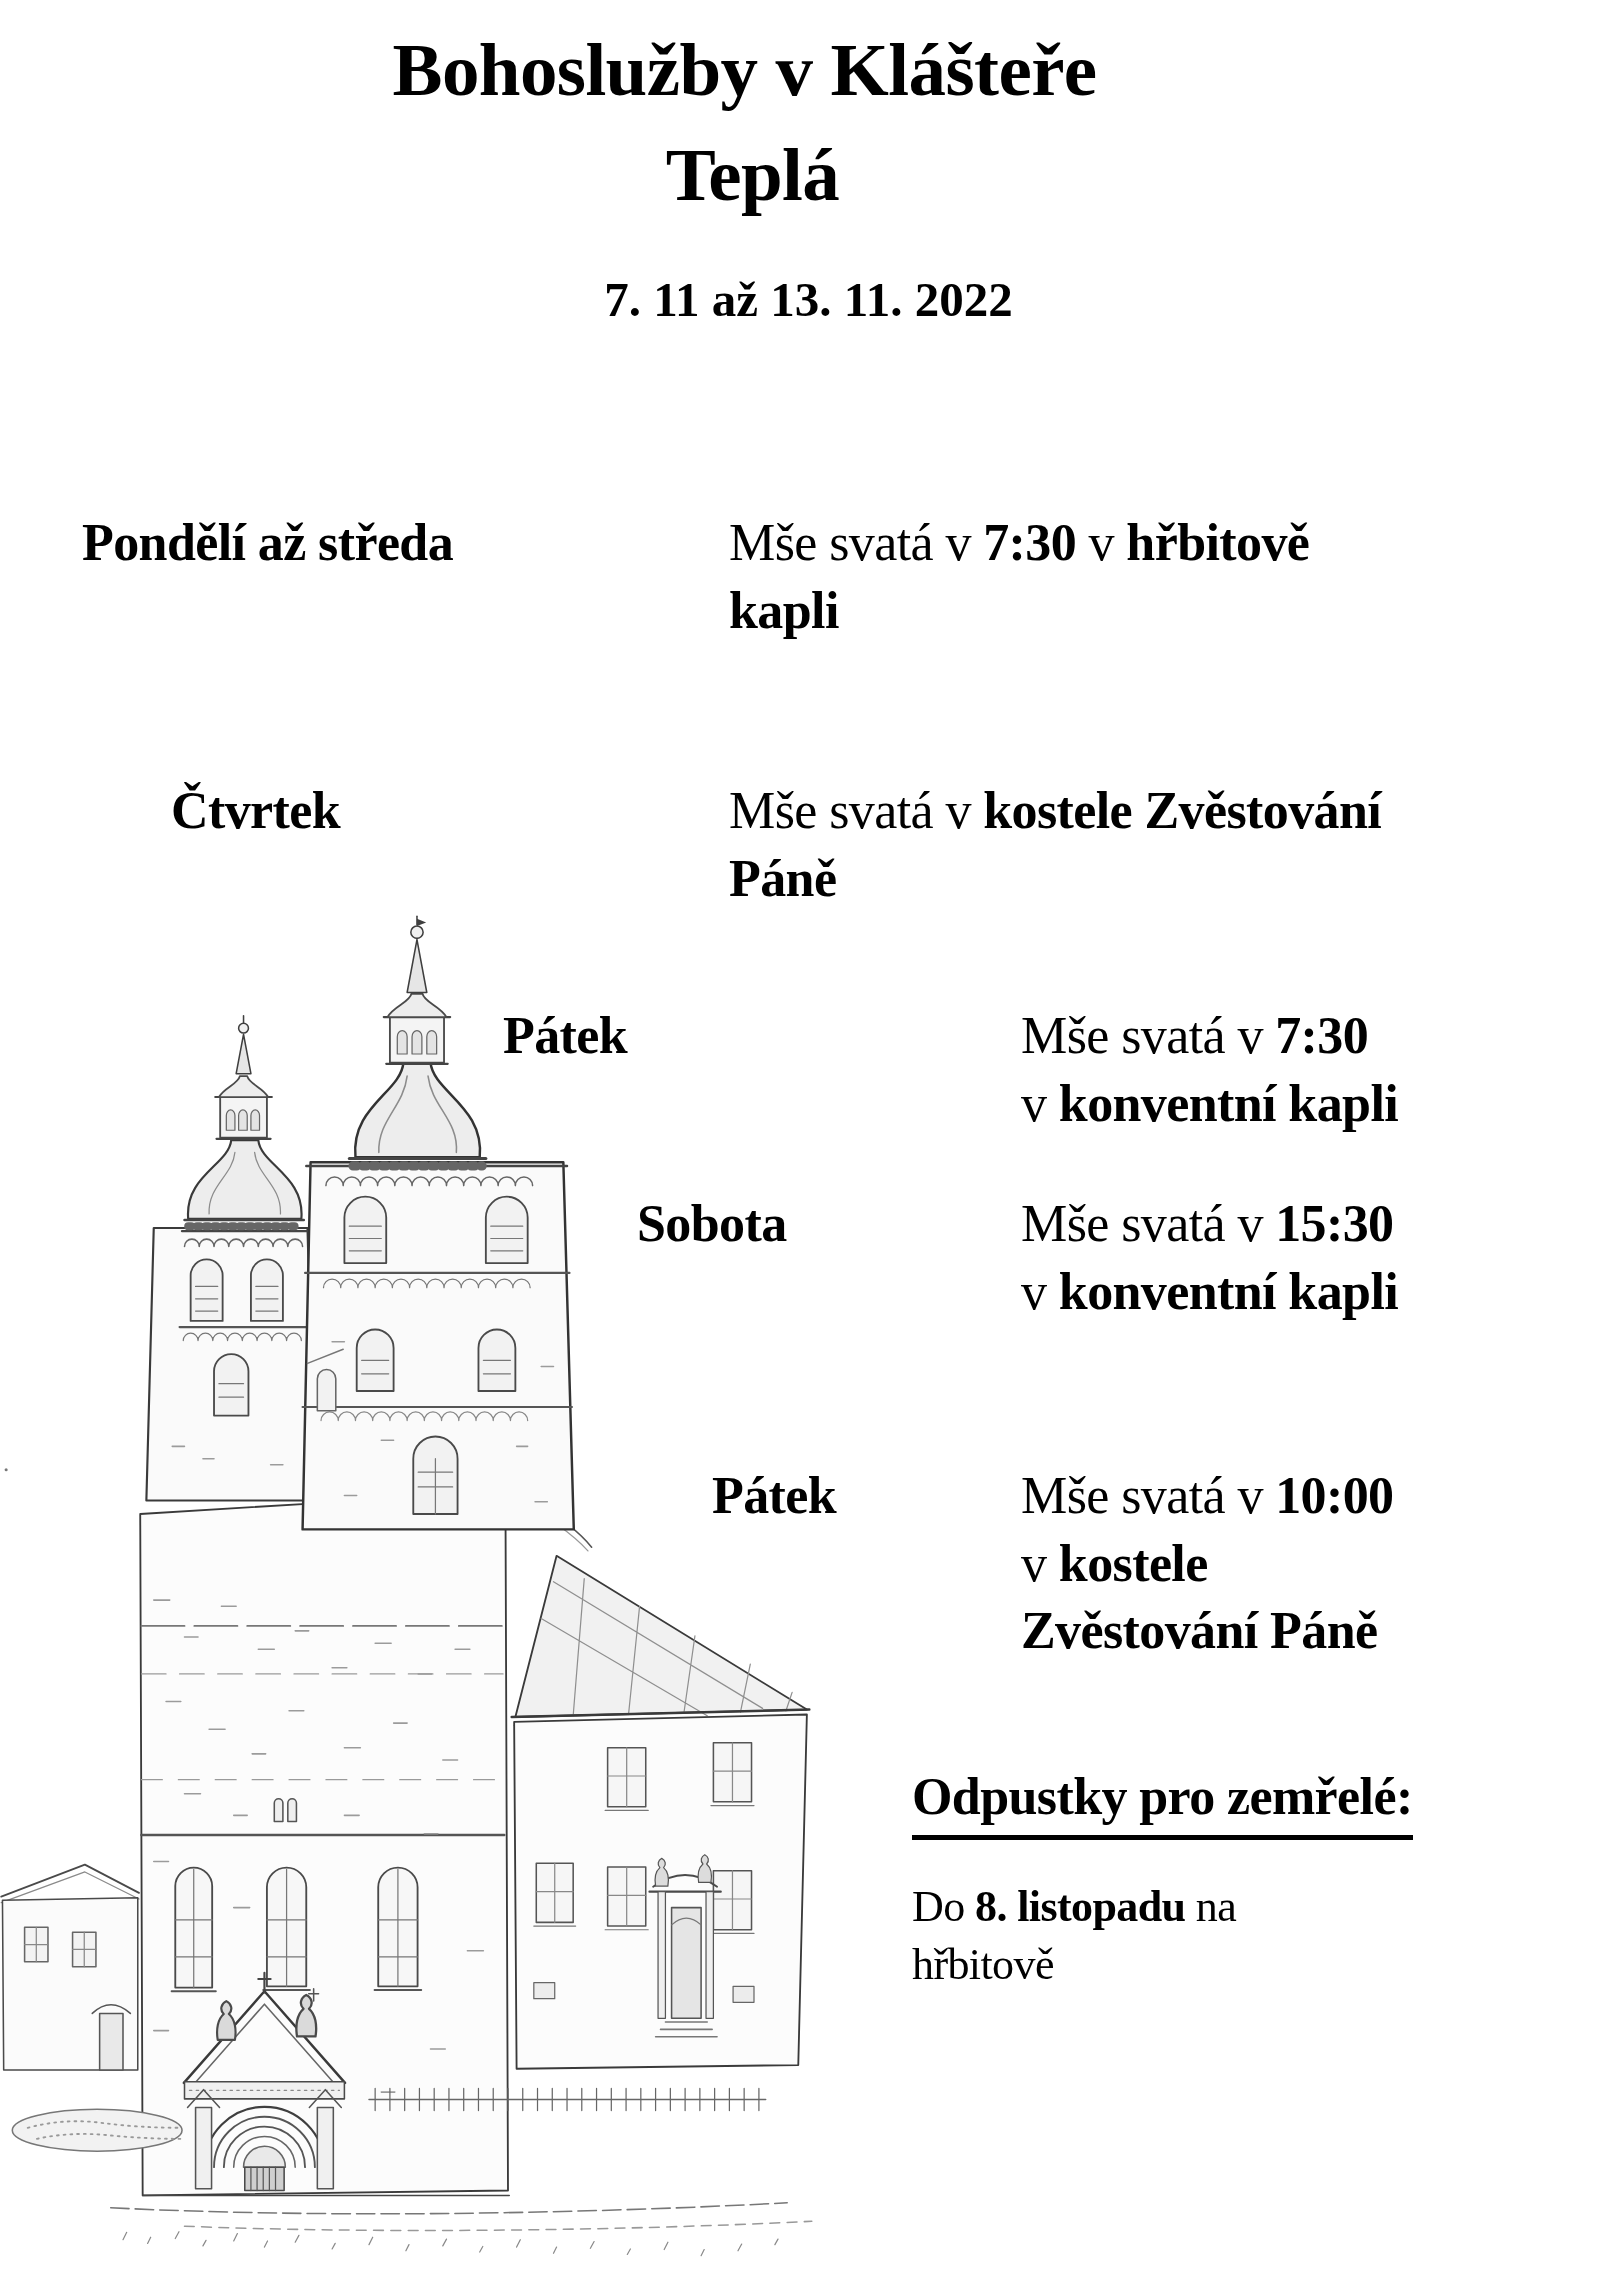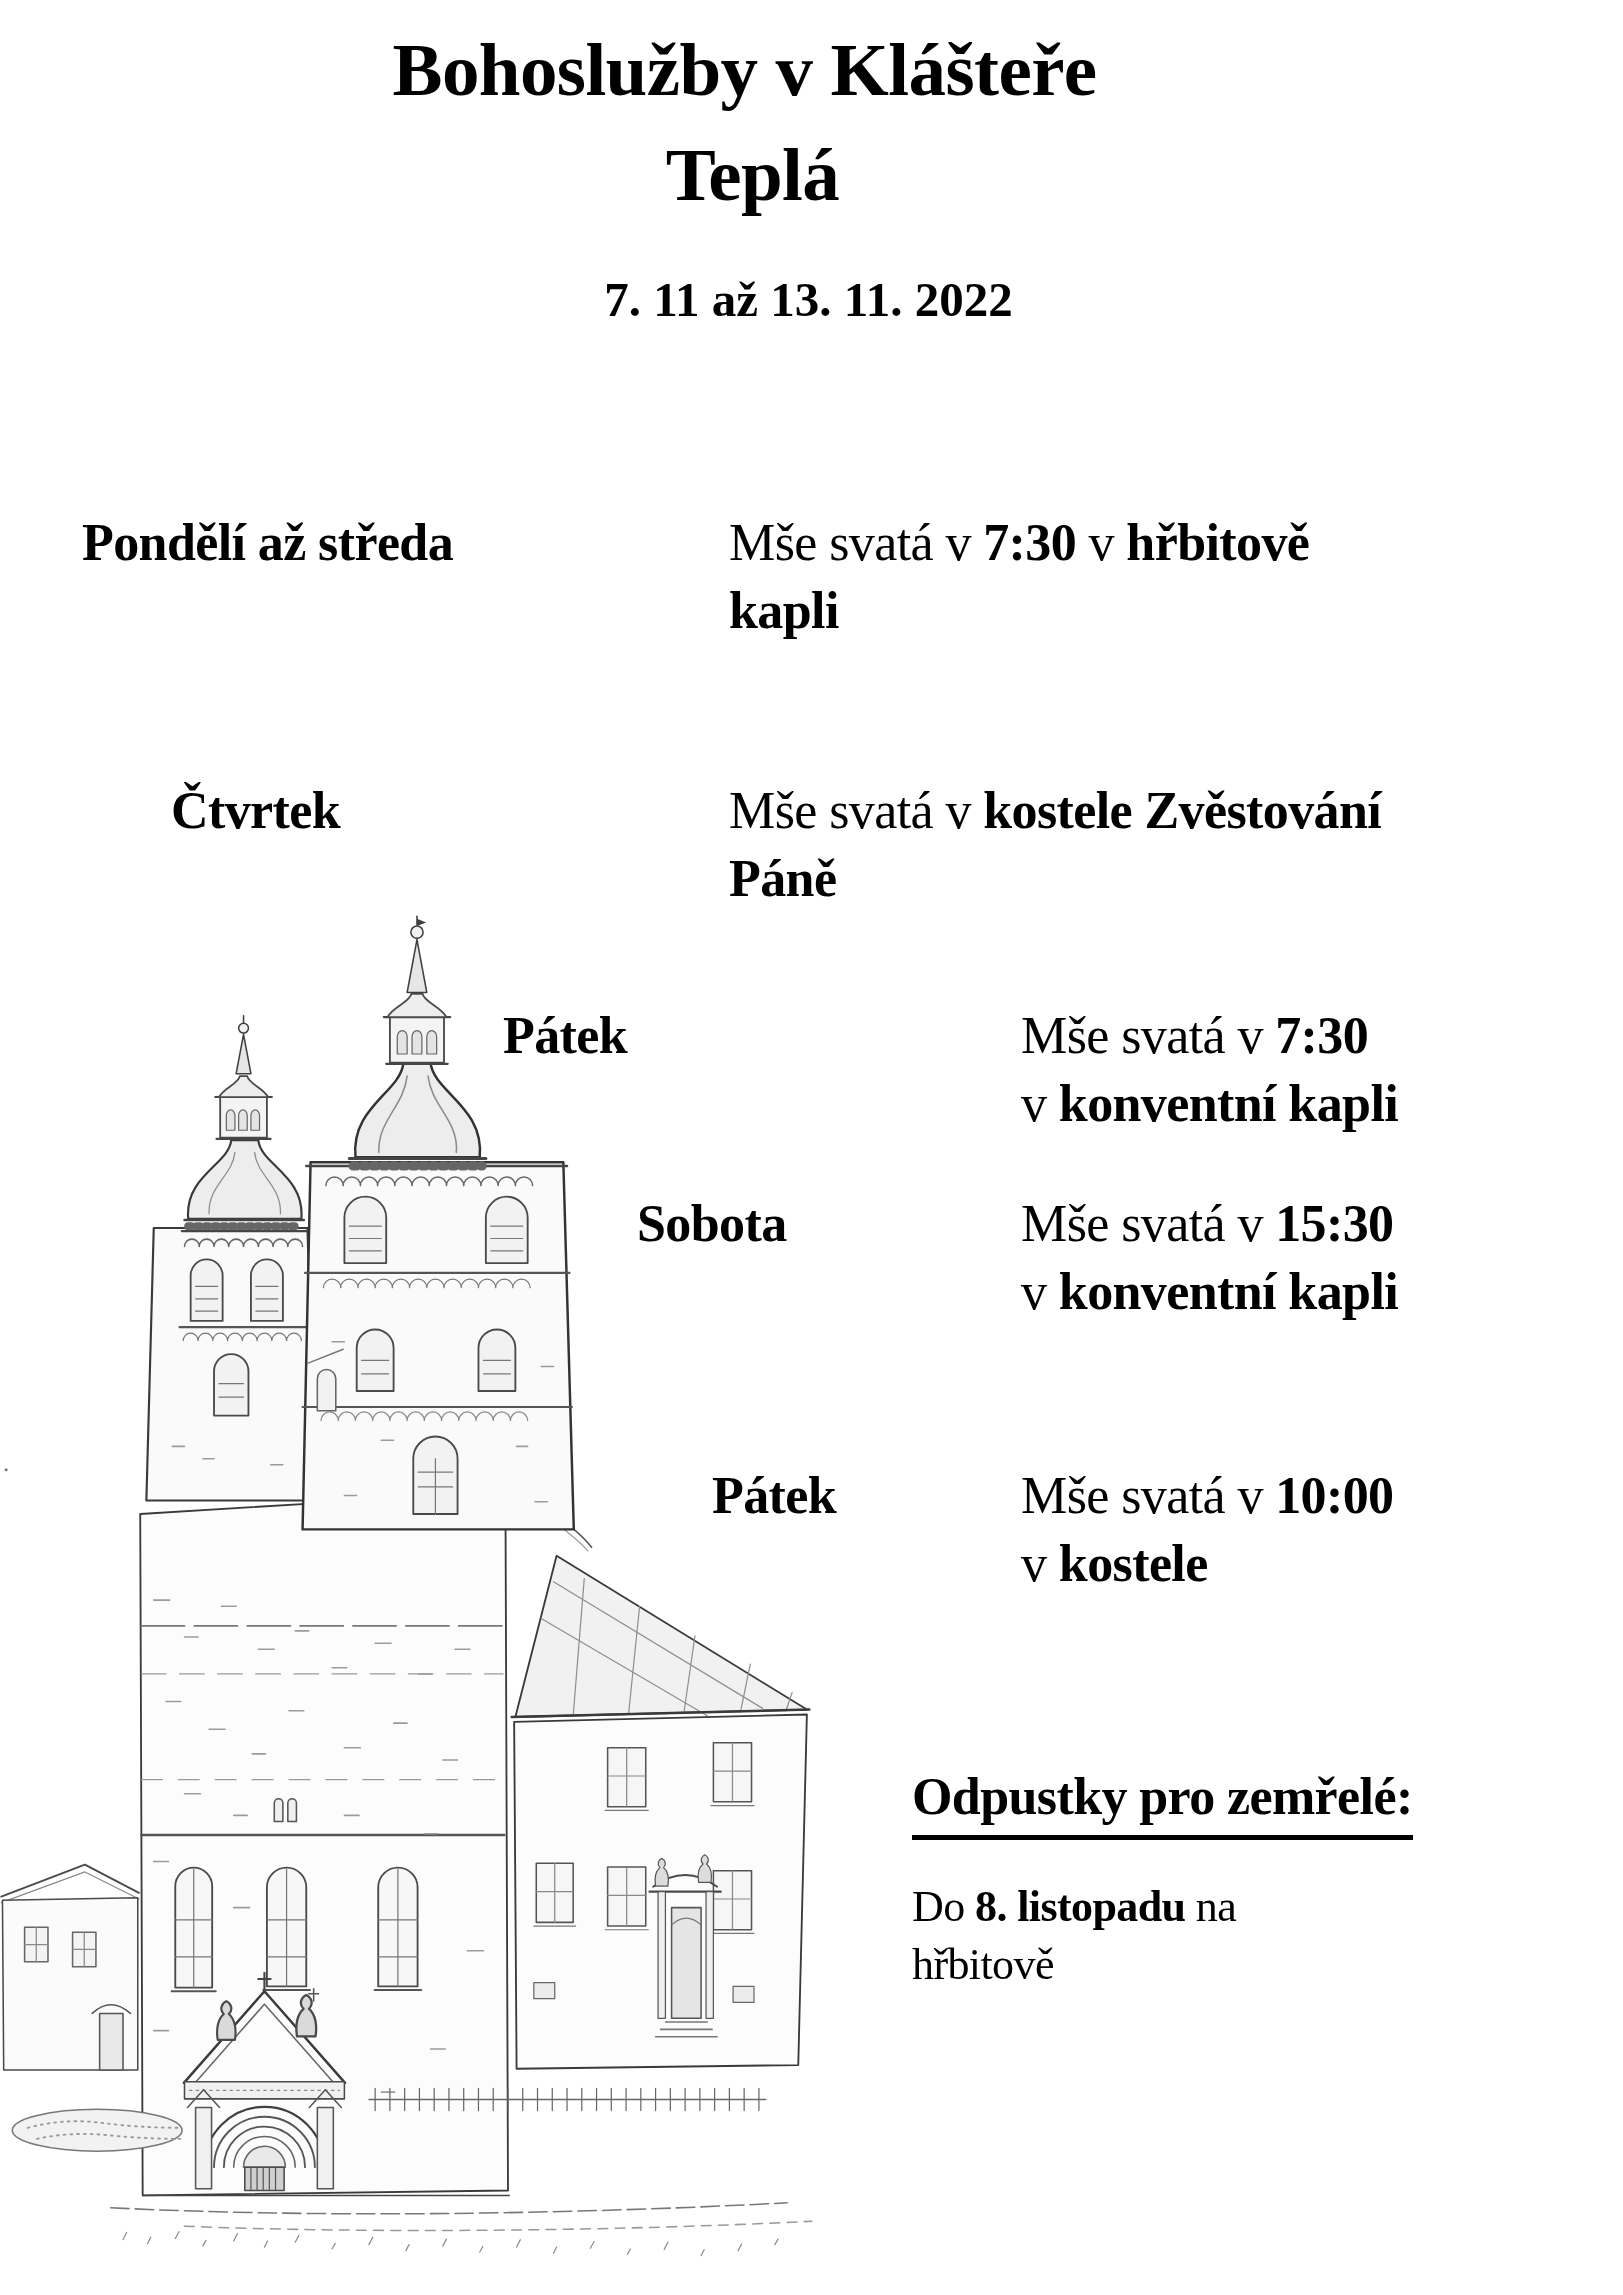--- a/index.html
+++ b/index.html
@@ -62,21 +62,21 @@
 <div class="abs day-label r2l">Čtvrtek</div>
 <div class="abs service svc-wide r2v"><span>Mše svatá v </span><span style="font-weight: bold;">kostele Zvěstování</span><br><span style="font-weight: bold;">Páně</span></div>
 
 <div class="abs day-label r3l">Pátek</div>
 <div class="abs service svc-narrow r3v"><span>Mše svatá v </span><span style="font-weight: bold;">7:30</span><br><span>v </span><span style="font-weight: bold;">konventní kapli</span></div>
 
 <div class="abs day-label r4l">Sobota</div>
 <div class="abs service svc-narrow r4v"><span>Mše svatá v </span><span style="font-weight: bold;">15:30</span><br><span>v </span><span style="font-weight: bold;">konventní kapli</span></div>
 
 <div class="abs day-label r5l">Pátek</div>
-<div class="abs service svc-narrow r5v"><span>Mše svatá v </span><span style="font-weight: bold;">10:00</span><br><span>v </span><span style="font-weight: bold;">kostele</span><br></div>
+<div class="abs service svc-narrow r5v"><span>Mše svatá v </span><span style="font-weight: bold;">10:00</span><br><span>v </span><span style="font-weight: bold;">kostele</span><br><span style="font-weight: bold;">Zvěstování Páně</span></div>
 
 <div class="abs indulgence-heading">Odpustky pro zemřelé:</div>
 <div class="abs indulgence-body"><span>Do </span><span style="font-weight: bold;">8. listopadu</span><span> na</span><br><span>hřbitově</span></div>
 
 <svg class="abs church" viewBox="0 0 1400 2251" xmlns="http://www.w3.org/2000/svg">
   <g fill="none" stroke="#3f3f3f" stroke-width="3" stroke-linecap="round" stroke-linejoin="round">
 
     <polygon points="228,980 505,963 822,985 826,2080 232,2088" fill="#fcfcfc" stroke="#3a3a3a"></polygon>
 
     <path d="M230,1162 H818" stroke="#777" stroke-dasharray="70 16"></path>

